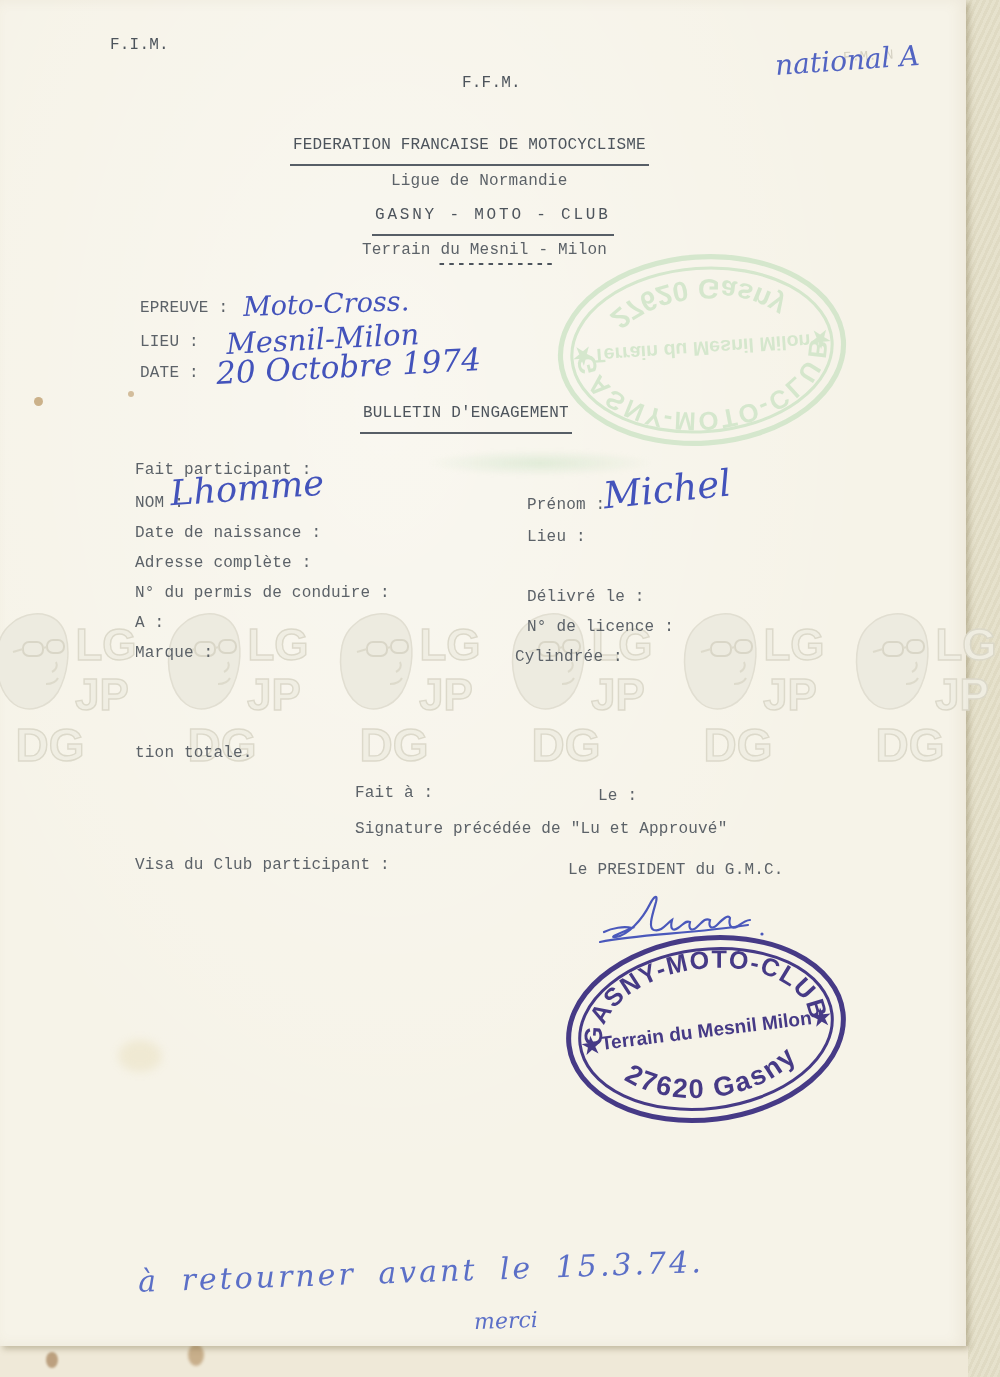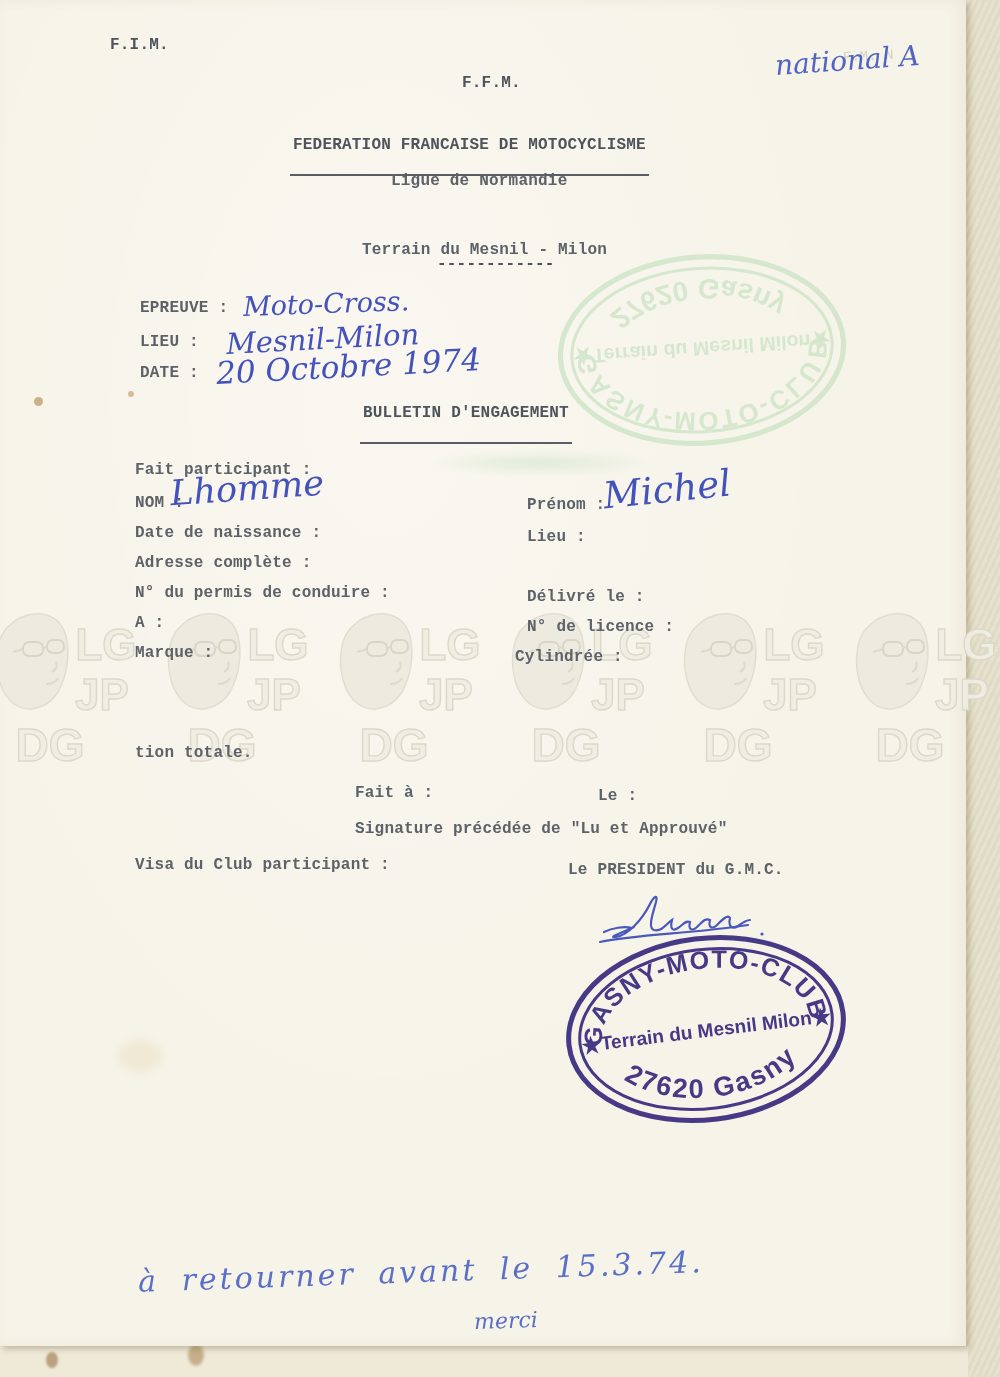--- a/index.html
+++ b/index.html
@@ -4,23 +4,23 @@
 <style>
   html,body{margin:0;padding:0;}
   body{width:1000px;height:1377px;font-family:"Liberation Sans",sans-serif;}
   #scan{position:relative;width:1000px;height:1377px;background:#e5e0ca;overflow:hidden;
         background-image:repeating-linear-gradient(115deg, rgba(255,255,255,.05) 0 3px, rgba(120,110,70,.05) 3px 6px);}
   #bottom-strip{position:absolute;left:0;top:1346px;width:968px;height:31px;background:#efe9d8;}
   #page{position:absolute;left:0;top:0;width:966px;height:1346px;background:#f6f3e8;
         background-image:radial-gradient(ellipse at 40% 30%, rgba(255,255,255,.35), rgba(0,0,0,0) 60%);
         box-shadow:3px 3px 6px rgba(110,95,55,.35), inset -6px 0 14px rgba(140,120,70,.08);}
   .tw{position:absolute;font-family:"Liberation Mono","DejaVu Sans Mono",monospace;font-size:16px;
-      color:#5c6268;letter-spacing:.2px;white-space:pre;font-weight:bold;}
+      color:#5c6268;letter-spacing:.2px;white-space:pre;}
   .tw.dark{color:#4d545c;}
-  .tw.u{border-bottom:2px solid #575e66;padding:0 3px 20px 3px;}
+  .tw.u{border-bottom:2px solid #575e66;padding:0 3px 10px 3px;}
   .hw{position:absolute;font-family:"DejaVu Serif",serif;font-style:italic;color:#4353bb;white-space:pre;}
   .hw-light{color:#5b6fc7;}
   .faint{position:absolute;font-family:"Liberation Mono",monospace;color:#b9b5a4;opacity:.55;}
   .wm{position:absolute;width:172px;height:162px;opacity:.95;}
   .wm-letter{font-family:"Liberation Sans",sans-serif;font-weight:bold;fill:#f0eee3;stroke:#dbd8c9;stroke-width:1.4px;}
   .stamp-wrap{position:absolute;left:560px;top:928px;width:292px;height:202px;transform:rotate(-7deg);}
   .stamp-bleed-wrap{position:absolute;left:552px;top:244px;width:300px;height:212px;
       transform:scaleY(-1) rotate(4deg);opacity:.8;}
   .stamp text{font-family:"Liberation Sans",sans-serif;font-weight:bold;}
   .stain{position:absolute;border-radius:50%;}
@@ -90,20 +90,21 @@
     <div class="stain" style="left:128px;top:391px;width:6px;height:6px;background:#a87b3c;opacity:.45;filter:blur(.5px);"></div>
     <div class="stain" style="left:118px;top:1040px;width:44px;height:32px;background:#d8c78a;opacity:.22;filter:blur(5px);"></div>
 
     <div class="tw dark" style="left:110px;top:36px">F.I.M.</div>
     <div class="tw dark" style="left:462px;top:74px">F.F.M.</div>
     <div class="faint" style="left:843px;top:48px;font-size:14px;transform:rotate(-3deg)">F.M. N</div>
     <div class="hw" style="left:775px;top:44px;font-size:28px;transform:rotate(-4deg);color:#5264c2">national A</div>
 
     <div class="tw dark u" style="left:290px;top:136px">FEDERATION FRANCAISE DE MOTOCYCLISME</div>
     <div class="tw" style="left:391px;top:172px">Ligue de Normandie</div>
+    <div class="tw dark u" style="left:372px;top:206px;letter-spacing:2.8px">GASNY - MOTO - CLUB</div>
     <div class="tw" style="left:362px;top:241px">Terrain du Mesnil - Milon</div>
     <div class="tw dark" style="left:437px;top:255px;font-weight:bold">------------</div>
 
     <div class="tw" style="left:140px;top:299px">EPREUVE :</div>
     <div class="hw" style="left:243px;top:288px;font-size:27px;transform:rotate(-2deg)">Moto-Cross.</div>
     <div class="tw" style="left:140px;top:333px">LIEU :</div>
     <div class="hw" style="left:226px;top:322px;font-size:29px;transform:rotate(-3deg)">Mesnil-Milon</div>
     <div class="tw" style="left:140px;top:364px">DATE :</div>
     <div class="hw" style="left:216px;top:348px;font-size:31px;transform:rotate(-3deg)">20 Octobre 1974</div>
 

